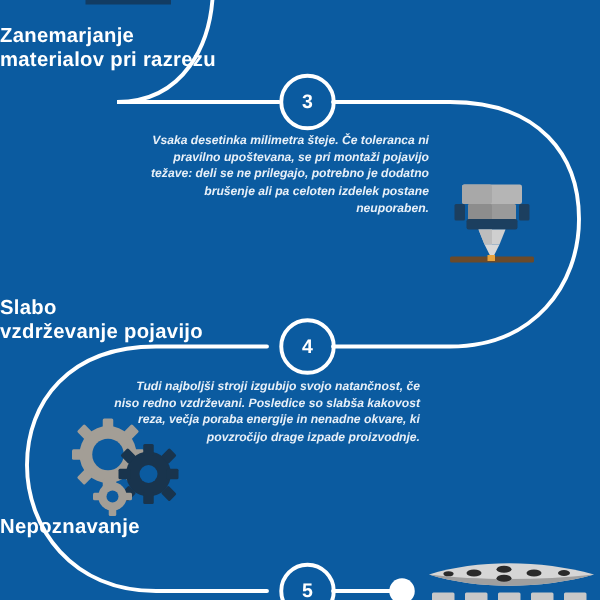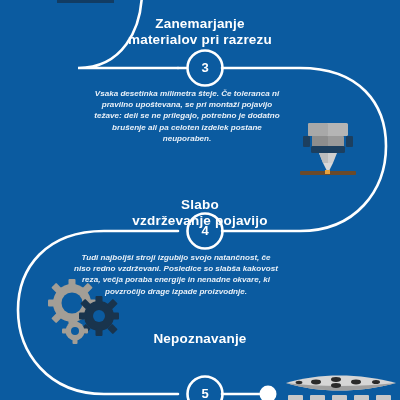--- a/index.html
+++ b/index.html
@@ -31,39 +31,38 @@
     position: absolute;
     left: 57px;
     top: -6px;
     width: 57px;
     height: 9px;
     background: #123c63;
   }
   .heading {
     position: absolute;
     width: 400px;
-    text-align: center;
     color: #ffffff;
     font-weight: bold;
     font-size: 13.5px;
     line-height: 16px;
     letter-spacing: 0.2px;
   }
   .heading span { display: block; }
   #heading-3 { top: 16px; }
   #heading-4 { top: 197px; }
-  #heading-5 { top: 331px; }
+  #heading-5 { top: 343px; }
   .body-text {
     position: absolute;
     color: #e8f0f8;
     font-size: 8.1px;
     line-height: 11.2px;
     font-style: italic;
     font-weight: bold;
-    text-align: center;
+    text-align: right;
   }
   #body-3 {
     left: 88px;
     top: 88px;
     width: 198px;
   }
   #body-4 {
     left: 72px;
     top: 252px;
     width: 208px;

